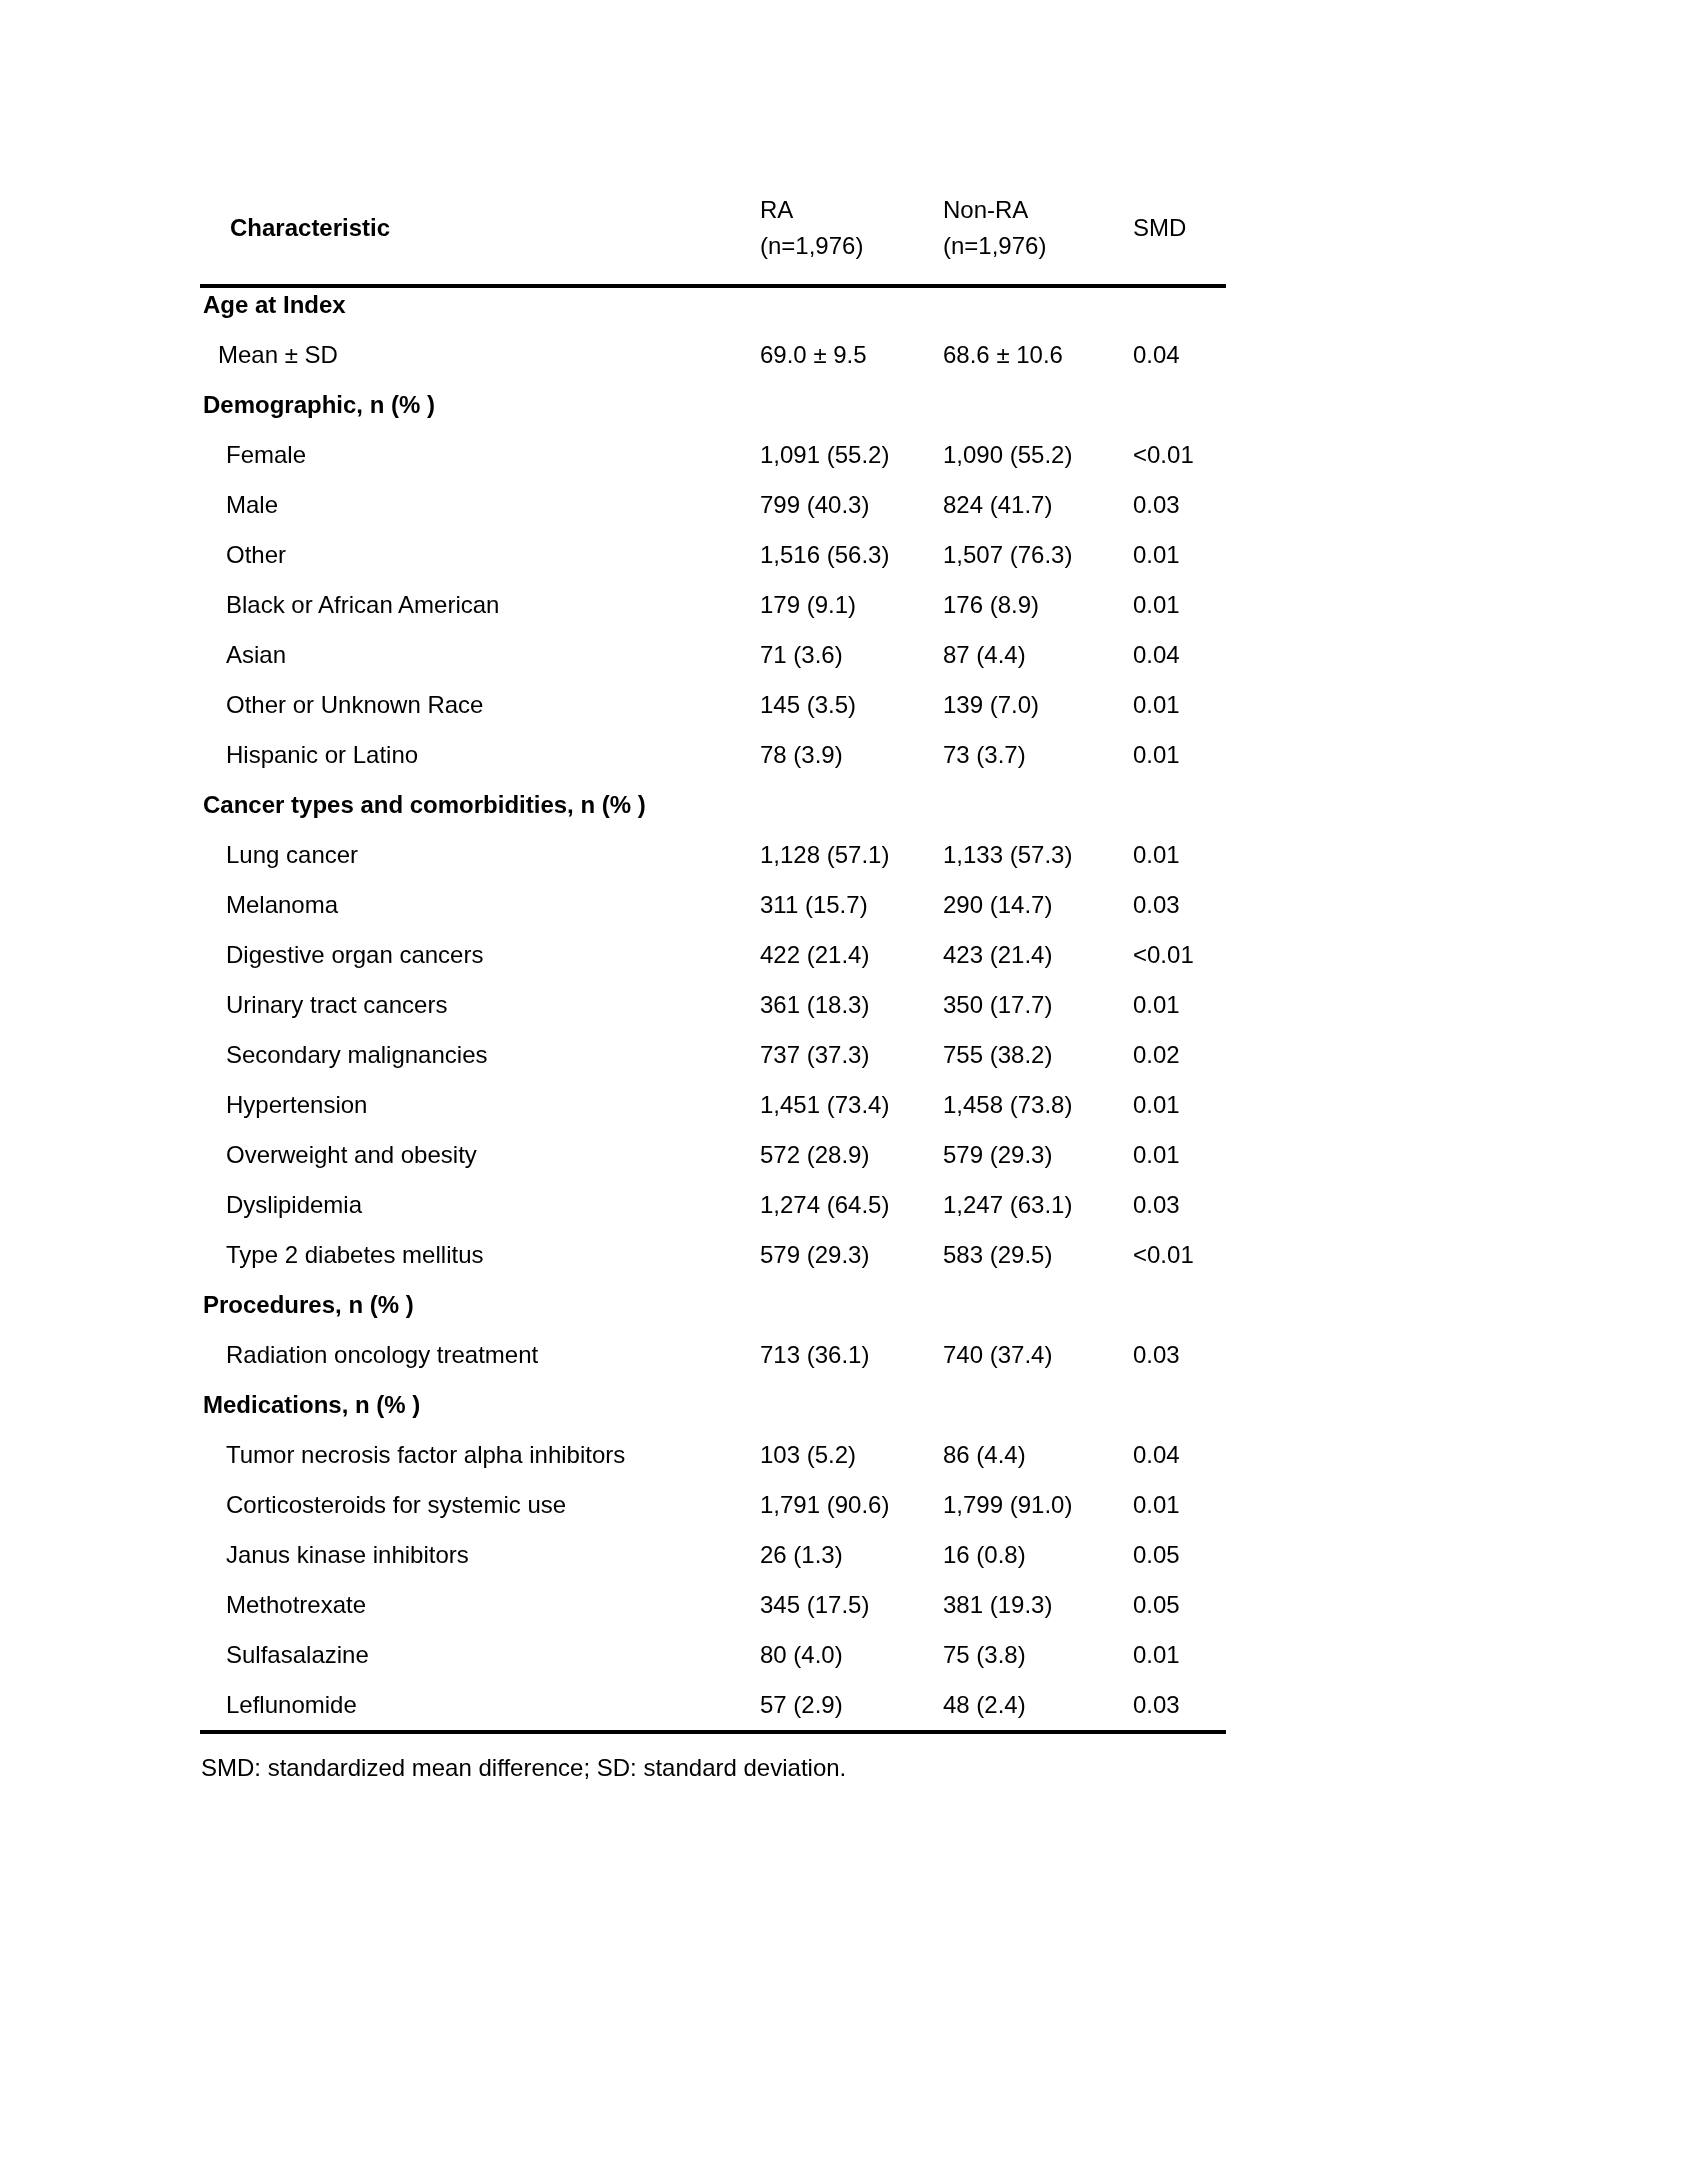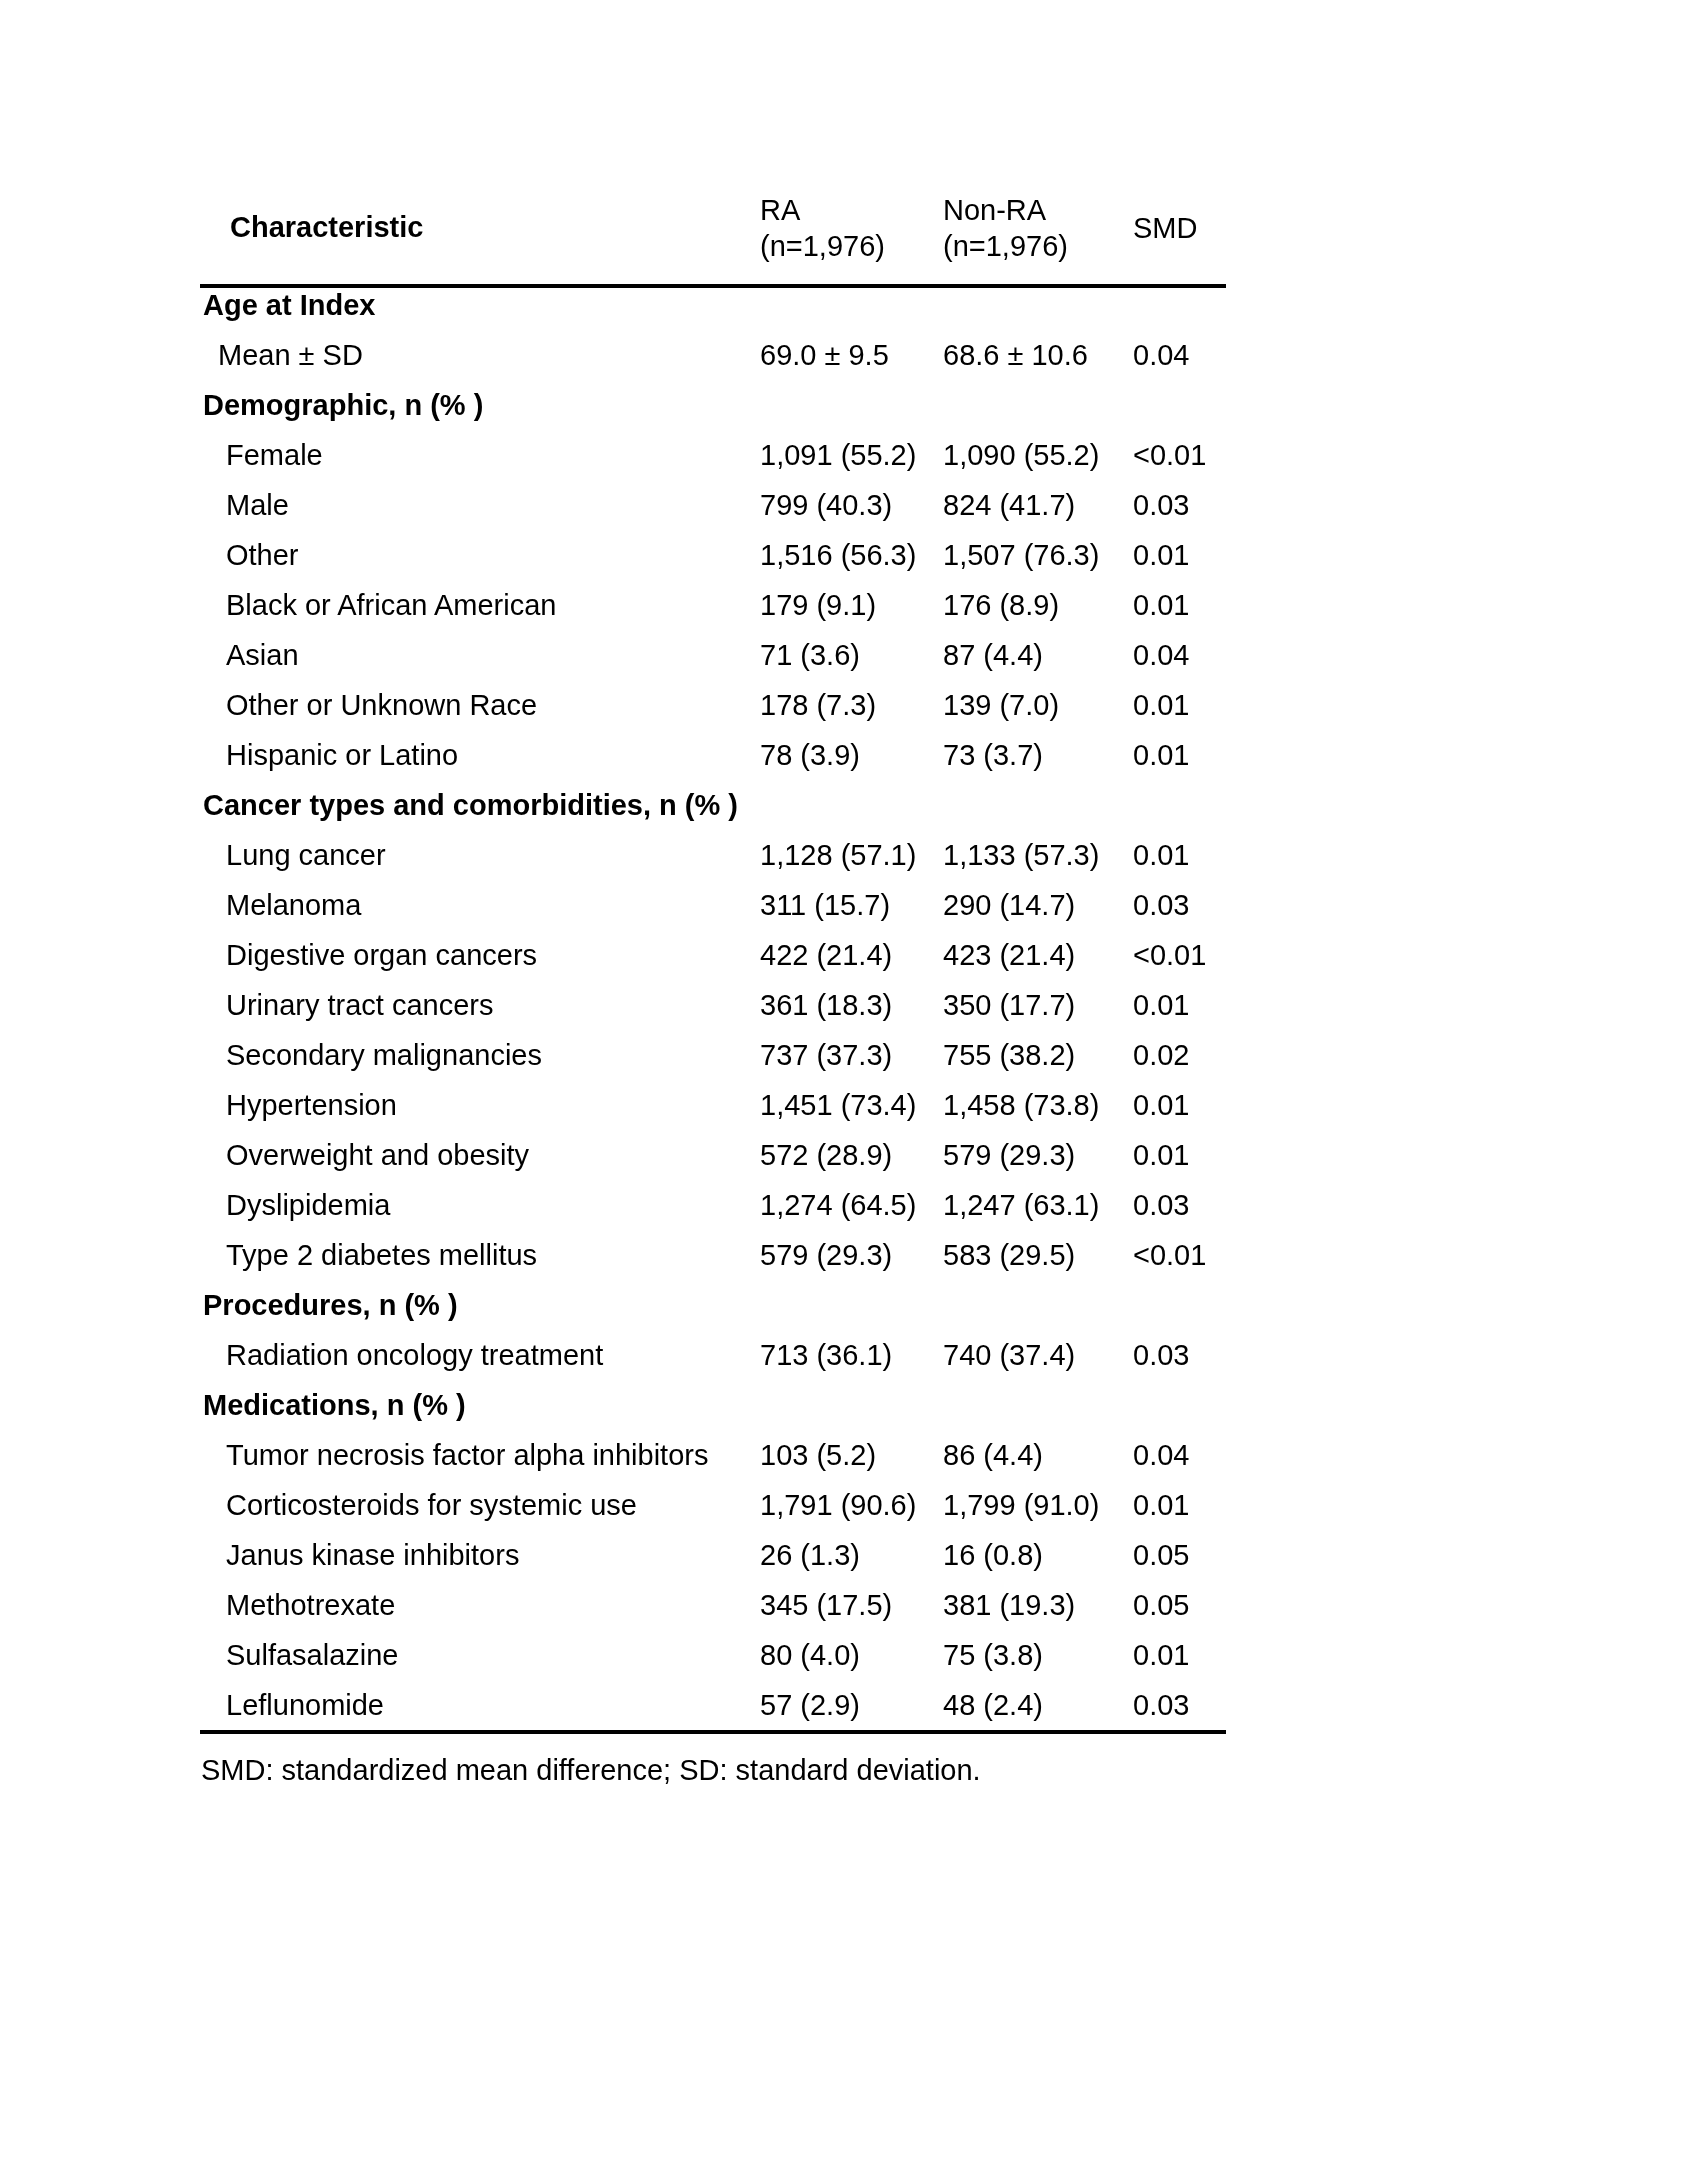--- a/index.html
+++ b/index.html
@@ -7,21 +7,21 @@
     padding: 0;
     background: #ffffff;
   }
   .page {
     position: relative;
     width: 1683px;
     height: 2178px;
     background: #ffffff;
     color: #000000;
     font-family: "Liberation Sans", sans-serif;
-    font-size: 29px;
+    font-size: 24px;
     overflow: hidden;
   }
   .baseline-table {
     position: absolute;
     left: 200px;
     top: 183px;
     width: 1026px;
   }
   .thead {
     display: flex;
@@ -127,21 +127,21 @@
         <div class="cell c4">0.01</div>
       </div>
       <div class="row">
         <div class="cell c1 itm">Asian</div>
         <div class="cell c2">71 (3.6)</div>
         <div class="cell c3">87 (4.4)</div>
         <div class="cell c4">0.04</div>
       </div>
       <div class="row">
         <div class="cell c1 itm">Other or Unknown Race</div>
-        <div class="cell c2">178 (7.3)</div>
+        <div class="cell c2">145 (3.5)</div>
         <div class="cell c3">139 (7.0)</div>
         <div class="cell c4">0.01</div>
       </div>
       <div class="row">
         <div class="cell c1 itm">Hispanic or Latino</div>
         <div class="cell c2">78 (3.9)</div>
         <div class="cell c3">73 (3.7)</div>
         <div class="cell c4">0.01</div>
       </div>
       <div class="row">

